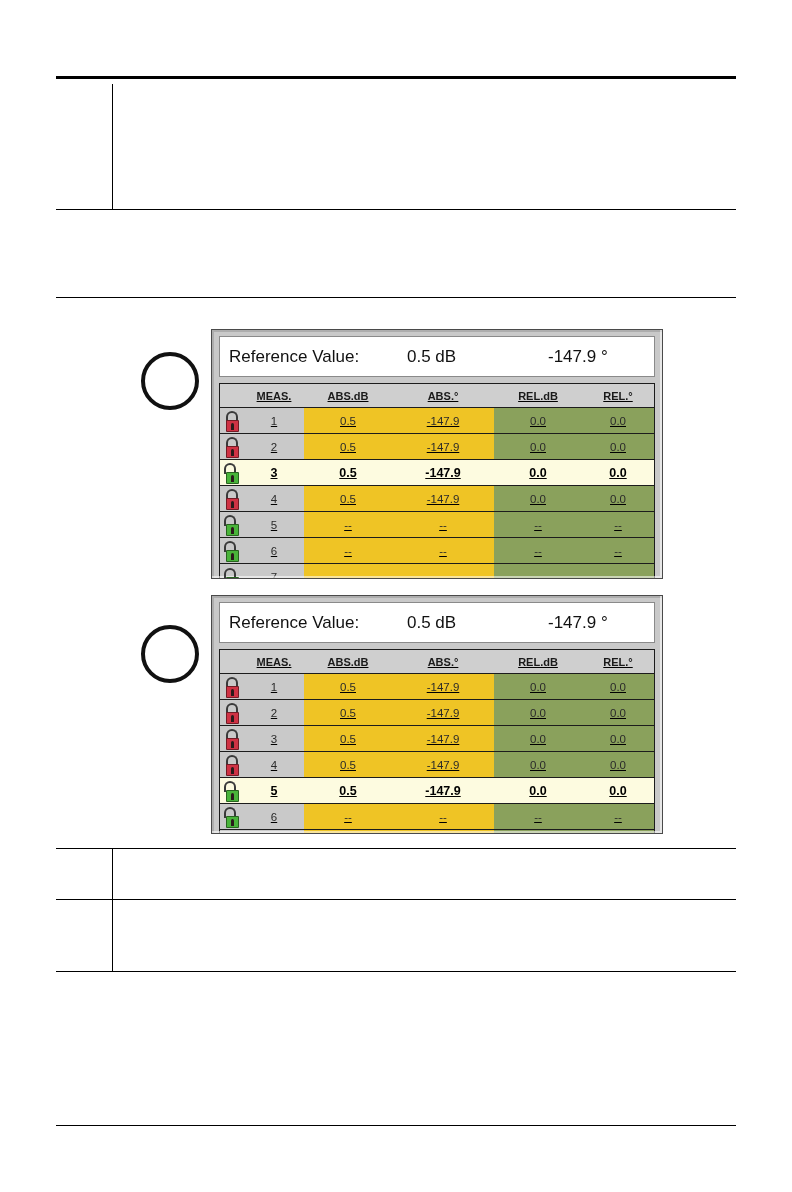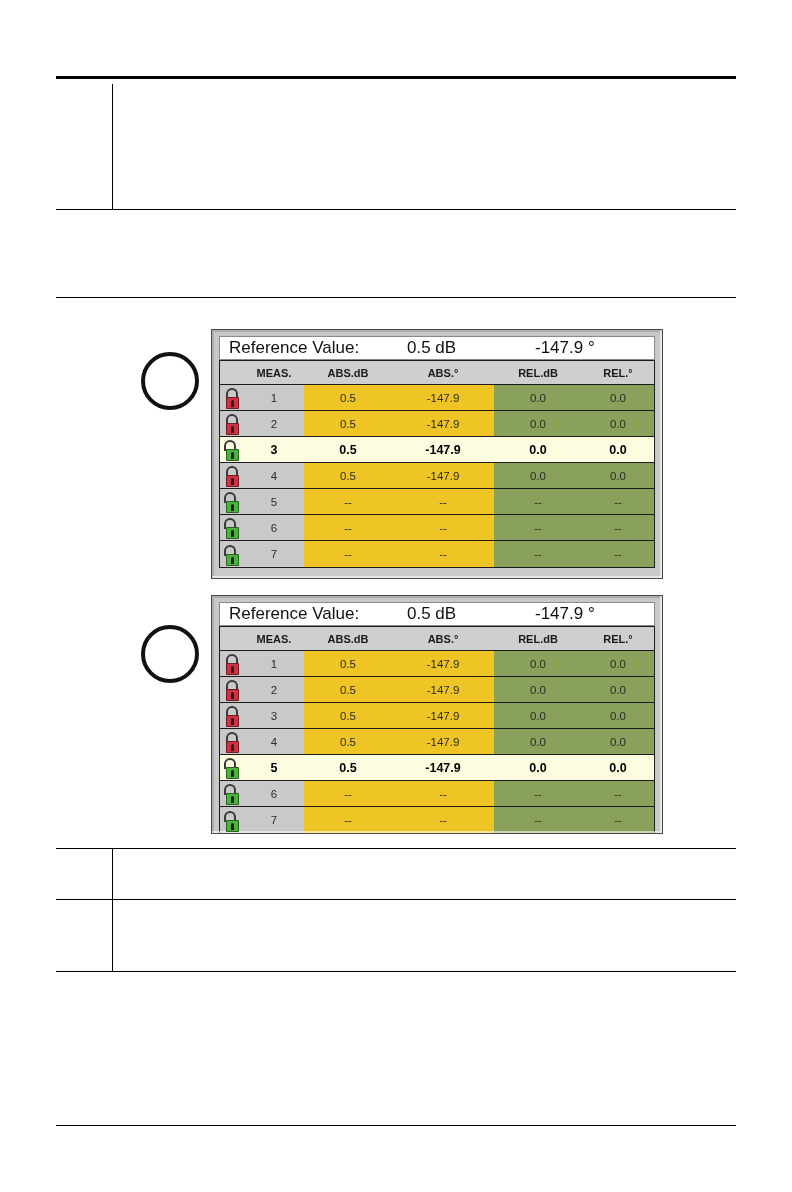--- a/index.html
+++ b/index.html
@@ -77,37 +77,38 @@
     position: absolute;
     inset: 0;
     pointer-events: none;
     box-shadow: inset -2px -2px 0 rgba(255,255,255,0.55), inset 2px 2px 0 rgba(120,120,120,0.35);
   }
 
   .ref-bar {
     background: #ffffff;
     border: 1px solid #8a8a8a;
     box-sizing: border-box;
-    height: 24px;
+    height: 41px;
     display: flex;
     align-items: center;
     position: relative;
     font-size: 17px;
     letter-spacing: 0px;
     color: #111;
   }
   .ref-label { position: absolute; left: 9px; }
   .ref-db    { position: absolute; left: 187px; }
-  .ref-deg   { position: absolute; left: 315px; }
+  .ref-deg   { position: absolute; left: 328px; }
 
   .grid {
-    margin-top: 0;
+    margin-top: 6px;
     border: 1.6px solid #1c1c1c;
     box-sizing: border-box;
     background: #8b5cf6;
+    text-decoration: underline;
   }
 
   .row {
     display: flex;
     height: 26px;
     box-sizing: border-box;
     border-bottom: 1.4px solid #1c1c1c;
   }
   .row:last-child { border-bottom: none; }
 

